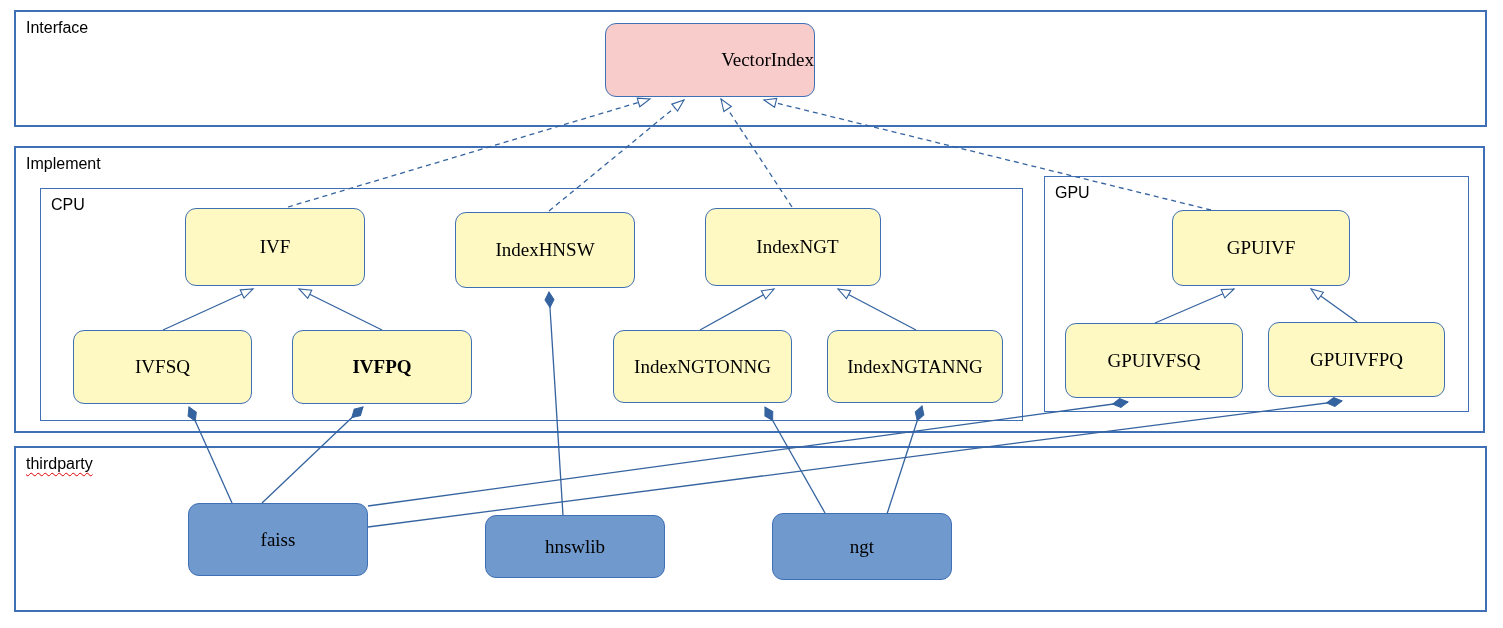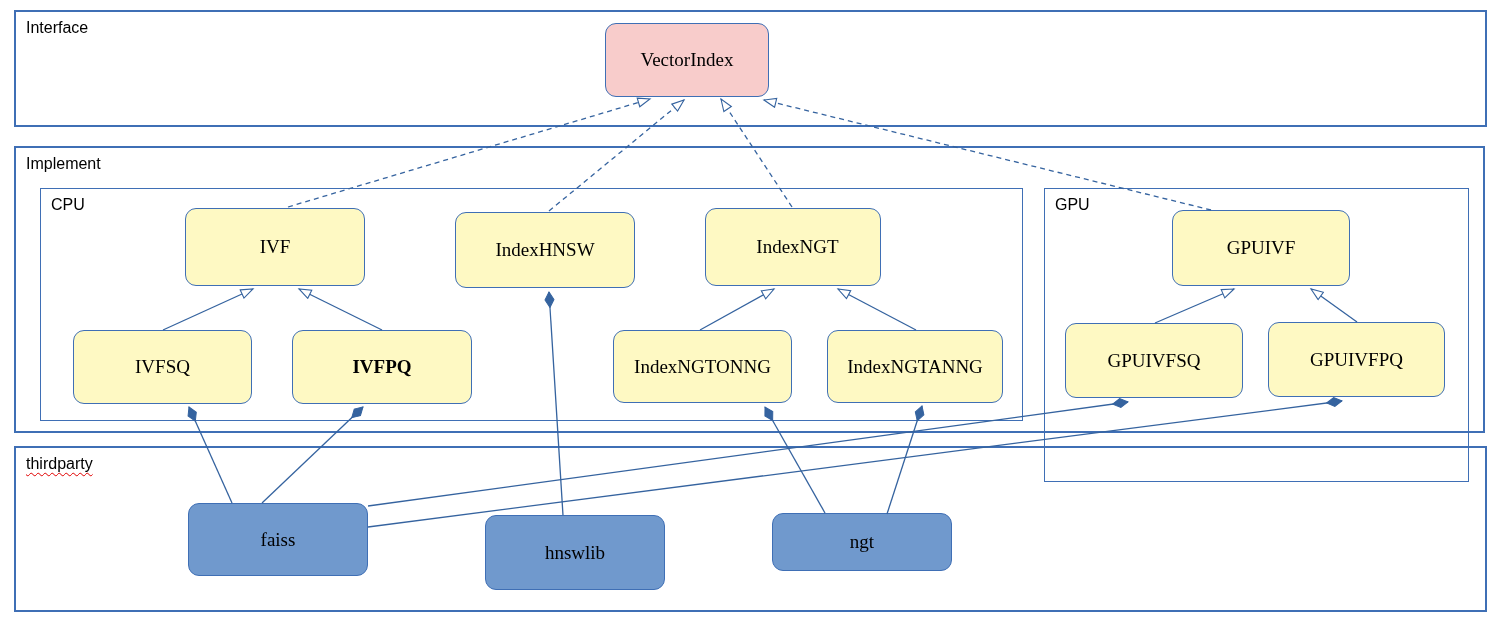--- a/index.html
+++ b/index.html
@@ -21,21 +21,21 @@
     position:absolute;
     left:10px;top:7px;
     font-size:16px;color:#000000;
     font-family:"Liberation Sans",sans-serif;
     text-align:right;
   }
   .container.inner{border-width:1.5px;}
   .c-interface{left:14px;top:10px;width:1473px;height:117px;}
   .c-implement{left:14px;top:146px;width:1471px;height:287px;}
   .c-cpu{left:40px;top:188px;width:983px;height:233px;}
-  .c-gpu{left:1044px;top:188px;width:425px;height:294px;}
+  .c-gpu{left:1044px;top:176px;width:425px;height:236px;}
   .c-thirdparty{left:14px;top:446px;width:1473px;height:166px;}
   .c-thirdparty .container-label{
     text-decoration-line:underline;
     text-decoration-style:wavy;
     text-decoration-color:#e00000;
     text-decoration-thickness:1px;
     text-underline-offset:3px;
   }
   
   .node{
@@ -43,34 +43,34 @@
     box-sizing:border-box;
     border:1.5px solid #3f6fb5;
     border-radius:11px;
     display:flex;align-items:center;justify-content:center;
     font-family:"Liberation Serif",serif;
     font-size:19px;color:#000000;
   }
   .kind-interface{background:#f8cccb;}
   .kind-class{background:#fef9c3;}
   .kind-library{background:#7099cd;}
-  .n-vectorindex{left:605px;top:23px;width:164px;height:74px;}
+  .n-vectorindex{left:605px;top:23px;width:210px;height:74px;justify-content:flex-end;}
   .n-ivf{left:185px;top:208px;width:180px;height:78px;}
   .n-indexhnsw{left:455px;top:212px;width:180px;height:76px;}
   .n-indexngt{left:705px;top:208px;width:176px;height:78px;padding-left:9px;}
   .n-gpuivf{left:1172px;top:210px;width:178px;height:76px;}
   .n-ivfsq{left:73px;top:330px;width:179px;height:74px;}
   .n-ivfpq{left:292px;top:330px;width:180px;height:74px;font-weight:bold;}
   .n-indexngtonng{left:613px;top:330px;width:179px;height:73px;}
   .n-indexngtanng{left:827px;top:330px;width:176px;height:73px;}
   .n-gpuivfsq{left:1065px;top:323px;width:178px;height:75px;}
   .n-gpuivfpq{left:1268px;top:322px;width:177px;height:75px;}
   .n-faiss{left:188px;top:503px;width:180px;height:73px;}
-  .n-hnswlib{left:485px;top:515px;width:180px;height:75px;}
-  .n-ngt{left:772px;top:513px;width:180px;height:58px;align-items:center;}
+  .n-hnswlib{left:485px;top:515px;width:180px;height:63px;}
+  .n-ngt{left:772px;top:513px;width:180px;height:67px;align-items:center;}
   
   svg.wires{
     position:absolute;left:0;top:0;width:1503px;height:628px;
     pointer-events:none;
   }
   .edge{stroke:#35639f;stroke-width:1.3;fill:none;}
   .edge.dashed{stroke-dasharray:5 4;}
 </style>
 </head>
 <body>

